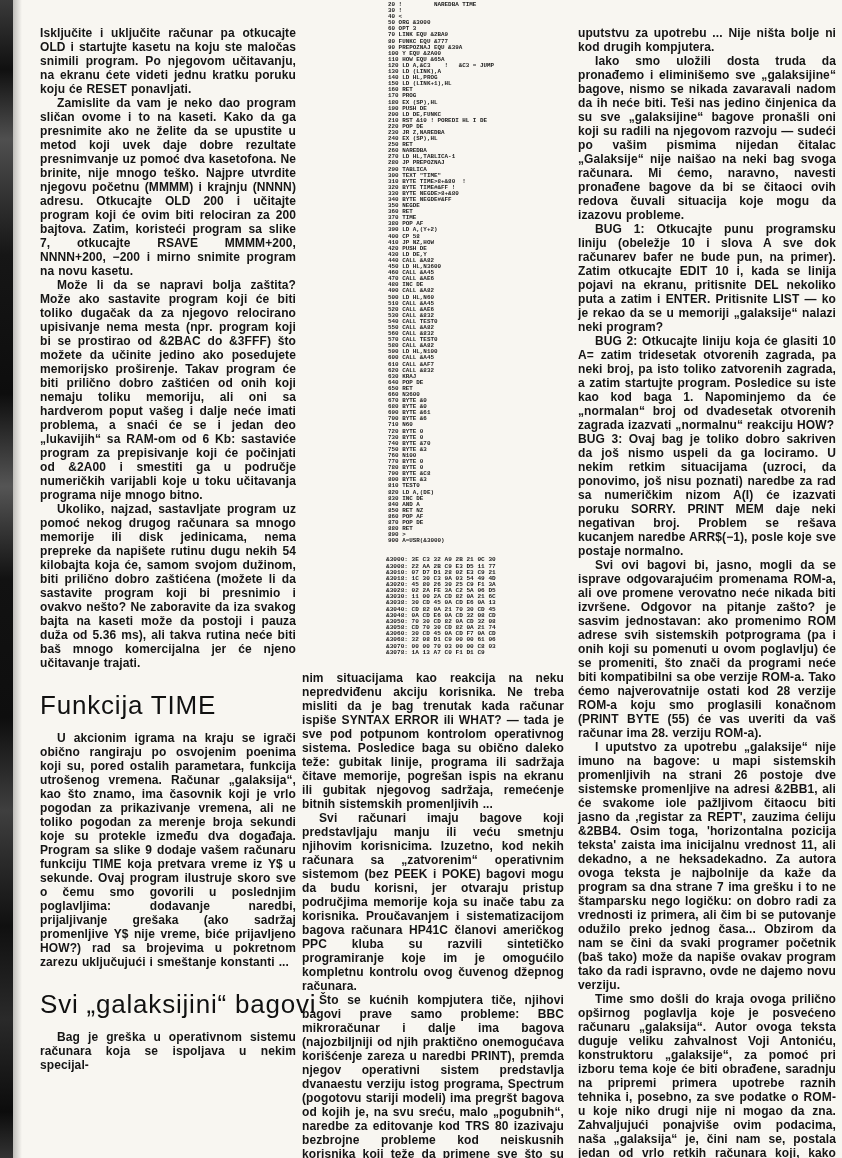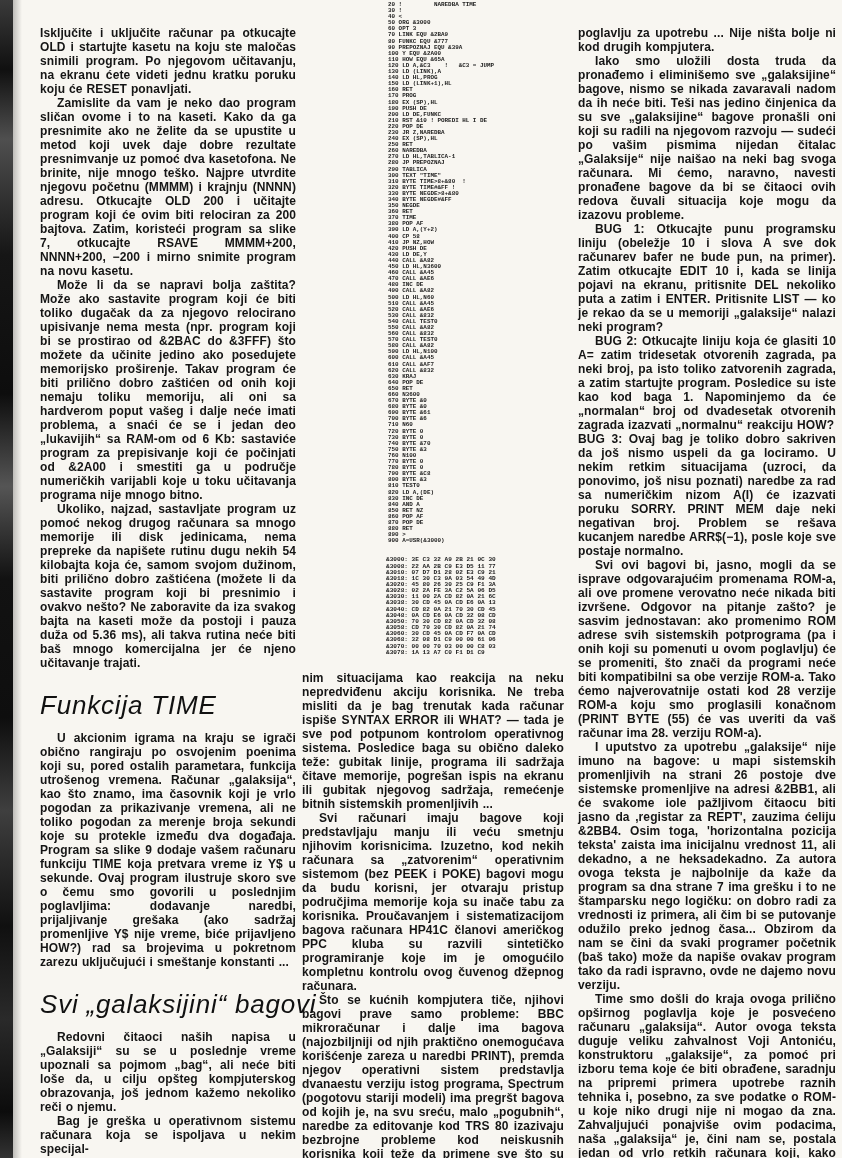--- a/index.html
+++ b/index.html
@@ -25,21 +25,21 @@
   .col{box-sizing:border-box;}
   .col-left{width:256px;margin-right:6px;display:flex;flex-direction:column;height:1096px;}
   .col-mid{width:266px;margin-right:14px;margin-top:-24px;}
   .col-right{width:262px;display:flex;flex-direction:column;}
   .para{
     margin:0;text-align:justify;font-size:12px;line-height:14px;
     font-weight:bold;letter-spacing:.1px;word-spacing:.5px;
   }
   .para.indent{text-indent:17px;}
   .section-heading{
-    font-style:italic;font-weight:normal;font-size:26px;letter-spacing:.8px;
+    font-weight:normal;font-size:26px;letter-spacing:.8px;
     margin:20px 0 10px 0;white-space:nowrap;color:#111;
   }
   .code-listing{
     margin:0 0 0 86px;font-family:"Liberation Mono","DejaVu Sans Mono",monospace;
     font-size:5.9px;line-height:6.1px;font-weight:bold;white-space:pre;color:#1b1b1b;
   }
   .hex-dump{margin-top:13px;margin-left:84px;font-size:6.1px;line-height:6.15px;}
   .col-mid .blocks{margin-top:15px;}
 </style>
 </head>
@@ -51,21 +51,20 @@
 
     <section class="col col-left">
       <div class="blocks">
           <p class="para no-indent">Isključite i uključite računar pa otkucajte OLD i startujte kasetu na koju ste maločas snimili program. Po njegovom učitavanju, na ekranu ćete videti jednu kratku poruku koju će RESET ponavljati.</p>
           <p class="para indent">Zamislite da vam je neko dao program sličan ovome i to na kaseti. Kako da ga presnimite ako ne želite da se upustite u metod koji uvek daje dobre rezultate presnimvanje uz pomoć dva kasetofona. Ne brinite, nije mnogo teško. Najpre utvrdite njegovu početnu (MMMM) i krajnju (NNNN) adresu. Otkucajte OLD 200 i učitajte program koji će ovim biti relociran za 200 bajtova. Zatim, koristeći program sa slike 7, otkucajte RSAVE MMMM+200, NNNN+200, −200 i mirno snimite program na novu kasetu.</p>
           <p class="para indent">Može li da se napravi bolja zaštita? Može ako sastavite program koji će biti toliko dugačak da za njegovo relocirano upisivanje nema mesta (npr. program koji bi se prostirao od &amp;2BAC do &amp;3FFF) što možete da učinite jedino ako posedujete memorijsko proširenje. Takav program će biti prilično dobro zaštićen od onih koji nemaju toliku memoriju, ali oni sa hardverom poput vašeg i dalje neće imati problema, a snaći će se i jedan deo „lukavijih“ sa RAM-om od 6 Kb: sastaviće program za prepisivanje koji će počinjati od &amp;2A00 i smestiti ga u područje numeričkih varijabli koje u toku učitavanja programa nije mnogo bitno.</p>
           <p class="para indent">Ukoliko, najzad, sastavljate program uz pomoć nekog drugog računara sa mnogo memorije ili disk jedinicama, nema prepreke da napišete rutinu dugu nekih 54 kilobajta koja će, samom svojom dužinom, biti prilično dobro zaštićena (možete li da sastavite program koji bi presnimio i ovakvo nešto? Ne zaboravite da iza svakog bajta na kaseti može da postoji i pauza duža od 5.36 ms), ali takva rutina neće biti baš mnogo komercijalna jer će njeno učitavanje trajati.</p>
           <h2 class="section-heading">Funkcija TIME</h2>
           <p class="para indent">U akcionim igrama na kraju se igrači obično rangiraju po osvojenim poenima koji su, pored ostalih parametara, funkcija utrošenog vremena. Računar „galaksija“, kao što znamo, ima časovnik koji je vrlo pogodan za prikazivanje vremena, ali ne toliko pogodan za merenje broja sekundi koje su protekle između dva događaja. Program sa slike 9 dodaje vašem računaru funkciju TIME koja pretvara vreme iz Y$ u sekunde. Ovaj program ilustruje skoro sve o čemu smo govorili u poslednjim poglavljima: dodavanje naredbi, prijaljivanje grešaka (ako sadržaj promenljive Y$ nije vreme, biće prijavljeno HOW?) rad sa brojevima u pokretnom zarezu uključujući i smeštanje konstanti ...</p>
           <h2 class="section-heading">Svi „galaksijini“ bagovi</h2>
-          <p class="para indent">Redovni čitaoci naših napisa u „Galaksiji“ su se u poslednje vreme upoznali sa pojmom „bag“, ali neće biti loše da, u cilju opšteg kompjuterskog obrazovanja, još jednom kažemo nekoliko reči o njemu.</p>
           <p class="para indent">Bag je greška u operativnom sistemu računara koja se ispoljava u nekim specijal-</p>
         </div>
 
     </section>
 
     <section class="col col-mid">
       <pre class="code-listing">20 !         NAREDBA TIME
 30 !
 40 &lt;
 50 ORG &amp;3000
@@ -172,21 +171,21 @@
 &amp;3078: 1A 13 A7 C0 F1 D1 C9</pre>
       <div class="blocks">
           <p class="para no-indent">nim situacijama kao reakcija na neku nepredviđenu akciju korisnika. Ne treba misliti da je bag trenutak kada računar ispiše SYNTAX ERROR ili WHAT? — tada je sve pod potpunom kontrolom operativnog sistema. Posledice baga su obično daleko teže: gubitak linije, programa ili sadržaja čitave memorije, pogrešan ispis na ekranu ili gubitak njegovog sadržaja, remećenje bitnih sistemskih promenljivih ...</p>
           <p class="para indent">Svi računari imaju bagove koji predstavljaju manju ili veću smetnju njihovim korisnicima. Izuzetno, kod nekih računara sa „zatvorenim“ operativnim sistemom (bez PEEK i POKE) bagovi mogu da budu korisni, jer otvaraju pristup područjima memorije koja su inače tabu za korisnika. Proučavanjem i sistematizacijom bagova računara HP41C članovi američkog PPC kluba su razvili sintetičko programiranje koje im je omogućilo kompletnu kontrolu ovog čuvenog džepnog računara.</p>
           <p class="para indent">Što se kućnih kompjutera tiče, njihovi bagovi prave samo probleme: BBC mikroračunar i dalje ima bagova (najozbiljniji od njih praktično onemogućava korišćenje zareza u naredbi PRINT), premda njegov operativni sistem predstavlja dvanaestu verziju istog programa, Spectrum (pogotovu stariji modeli) ima pregršt bagova od kojih je, na svu sreću, malo „pogubnih“, naredbe za editovanje kod TRS 80 izazivaju bezbrojne probleme kod neiskusnih korisnika koji teže da primene sve što su našli u</p>
         </div>
     </section>
 
     <section class="col col-right">
       <div class="blocks">
-          <p class="para no-indent">poglavlju za upotrebu ... Nije ništa bolje ni kod drugih kompjutera.</p>
+          <p class="para no-indent">uputstvu za upotrebu ... Nije ništa bolje ni kod drugih kompjutera.</p>
           <p class="para indent">Iako smo uložili dosta truda da pronađemo i eliminišemo sve „galaksijine“ bagove, nismo se nikada zavaravali nadom da ih neće biti. Teši nas jedino činjenica da su sve „galaksijine“ bagove pronašli oni koji su radili na njegovom razvoju — sudeći po vašim pismima nijedan čitalac „Galaksije“ nije naišao na neki bag svoga računara. Mi ćemo, naravno, navesti pronađene bagove da bi se čitaoci ovih redova čuvali situacija koje mogu da izazovu probleme.</p>
           <p class="para indent">BUG 1: Otkucajte punu programsku liniju (obeležje 10 i slova A sve dok računarev bafer ne bude pun, na primer). Zatim otkucajte EDIT 10 i, kada se linija pojavi na ekranu, pritisnite DEL nekoliko puta a zatim i ENTER. Pritisnite LIST — ko je rekao da se u memoriji „galaksije“ nalazi neki program?</p>
           <p class="para indent">BUG 2: Otkucajte liniju koja će glasiti 10 A= zatim tridesetak otvorenih zagrada, pa neki broj, pa isto toliko zatvorenih zagrada, a zatim startujte program. Posledice su iste kao kod baga 1. Napominjemo da će „normalan“ broj od dvadesetak otvorenih zagrada izazvati „normalnu“ reakciju HOW?</p>
           <p class="para no-indent">BUG 3: Ovaj bag je toliko dobro sakriven da još nismo uspeli da ga lociramo. U nekim retkim situacijama (uzroci, da ponovimo, još nisu poznati) naredbe za rad sa numeričkim nizom A(I) će izazvati poruku SORRY. PRINT MEM daje neki negativan broj. Problem se rešava kucanjem naredbe ARR$(−1), posle koje sve postaje normalno.</p>
           <p class="para indent">Svi ovi bagovi bi, jasno, mogli da se isprave odgovarajućim promenama ROM-a, ali ove promene verovatno neće nikada biti izvršene. Odgovor na pitanje zašto? je sasvim jednostavan: ako promenimo ROM adrese svih sistemskih potprograma (pa i onih koji su pomenuti u ovom poglavlju) će se promeniti, što znači da programi neće biti kompatibilni sa obe verzije ROM-a. Tako ćemo najverovatnije ostati kod 28 verzije ROM-a koju smo proglasili konačnom (PRINT BYTE (55) će vas uveriti da vaš računar ima 28. verziju ROM-a).</p>
           <p class="para indent">I uputstvo za upotrebu „galaksije“ nije imuno na bagove: u mapi sistemskih promenljivih na strani 26 postoje dve sistemske promenljive na adresi &amp;2BB1, ali će svakome iole pažljivom čitaocu biti jasno da ,registar za REPT', zauzima ćeliju &amp;2BB4. Osim toga, 'horizontalna pozicija teksta' zaista ima inicijalnu vrednost 11, ali dekadno, a ne heksadekadno. Za autora ovoga teksta je najbolnije da kaže da program sa dna strane 7 ima grešku i to ne štamparsku nego logičku: on dobro radi za vrednosti iz primera, ali čim bi se putovanje odužilo preko jednog časa... Obzirom da nam se čini da svaki programer početnik (baš tako) može da napiše ovakav program tako da radi ispravno, ovde ne dajemo novu verziju.</p>
           <p class="para indent">Time smo došli do kraja ovoga prilično opširnog poglavlja koje je posvećeno računaru „galaksija“. Autor ovoga teksta duguje veliku zahvalnost Voji Antoniću, konstruktoru „galaksije“, za pomoć pri izboru tema koje će biti obrađene, saradnju na pripremi primera upotrebe raznih tehnika i, posebno, za sve podatke o ROM-u koje niko drugi nije ni mogao da zna. Zahvaljujući ponajviše ovim podacima, naša „galaksija“ je, čini nam se, postala jedan od vrlo retkih računara koji, kako rekosmo i u naslovu poglavlja, „nema tajni“!</p>
         </div>
 
     </section>

